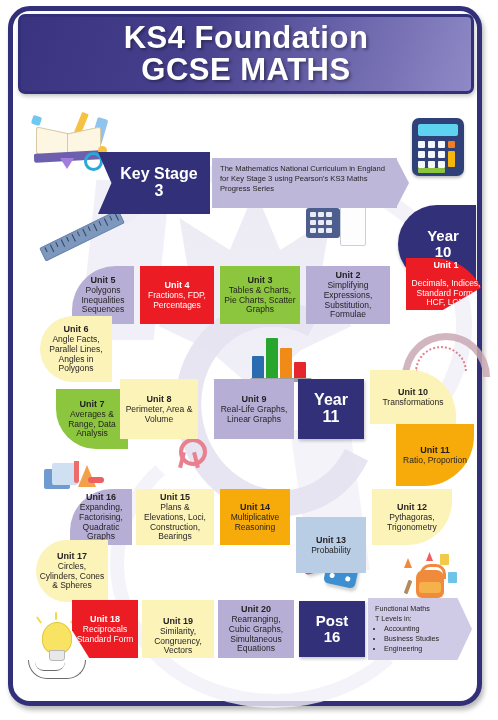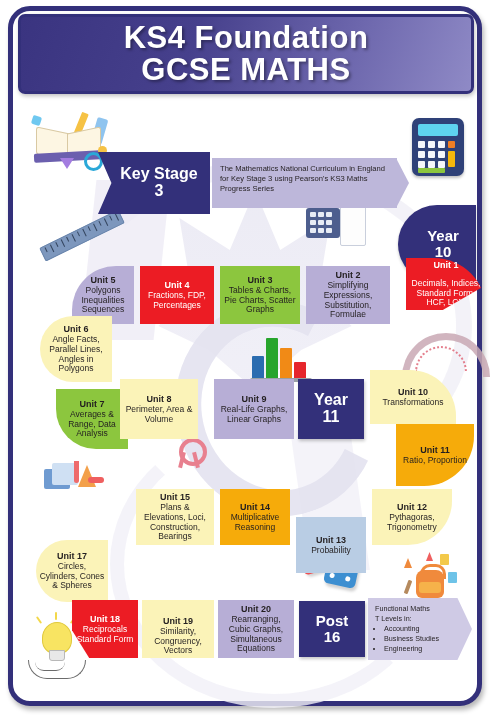--- a/index.html
+++ b/index.html
@@ -458,20 +458,24 @@
   <div class="unit c-orange" style="left:220px;top:489px;width:70px;height:56px;">
     <span class="no">Unit 14</span>
     <span class="tx">Multiplicative Reasoning</span>
   </div>
 
   <div class="unit c-yellow" style="left:136px;top:489px;width:78px;height:56px;">
     <span class="no">Unit 15</span>
     <span class="tx">Plans &amp; Elevations, Loci, Construction, Bearings</span>
   </div>
 
+  <div class="unit c-purple" style="left:70px;top:489px;width:62px;height:56px;border-radius:42px 0 0 0;">
+    <span class="no">Unit 16</span>
+    <span class="tx">Expanding, Factorising, Quadratic Graphs</span>
+  </div>
 
   <div class="unit c-yellow" style="left:36px;top:540px;width:72px;height:62px;border-radius:44px 0 0 44px;">
     <span class="no">Unit 17</span>
     <span class="tx">Circles, Cylinders, Cones &amp; Spheres</span>
   </div>
 
   <div class="unit c-red" style="left:72px;top:600px;width:66px;height:58px;clip-path:polygon(0 0,100% 0,100% 100%,26% 100%,0 52%);">
     <span class="no">Unit 18</span>
     <span class="tx">Reciprocals Standard Form</span>
   </div>

